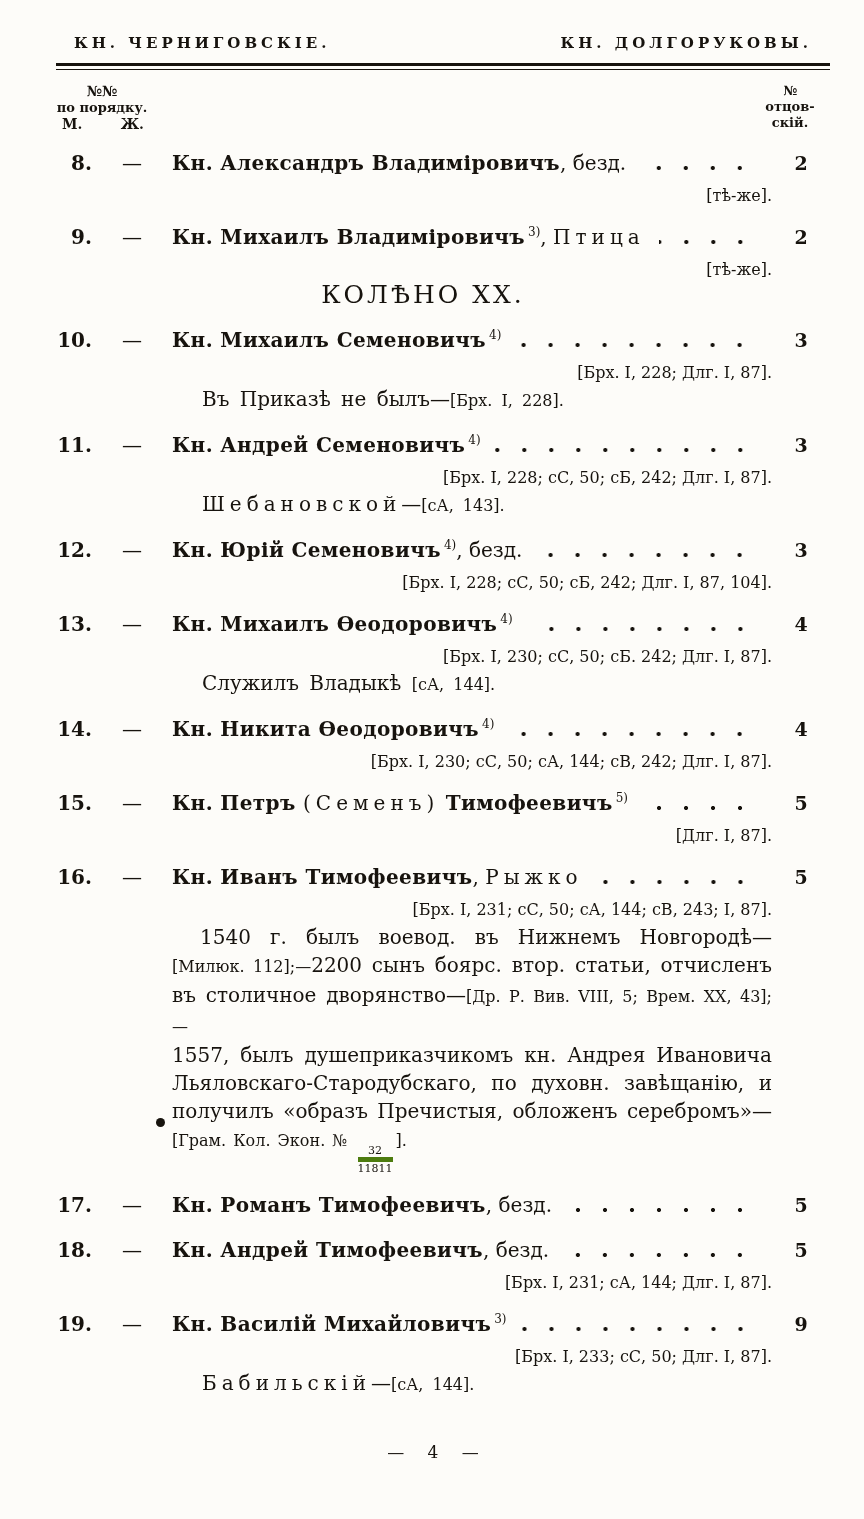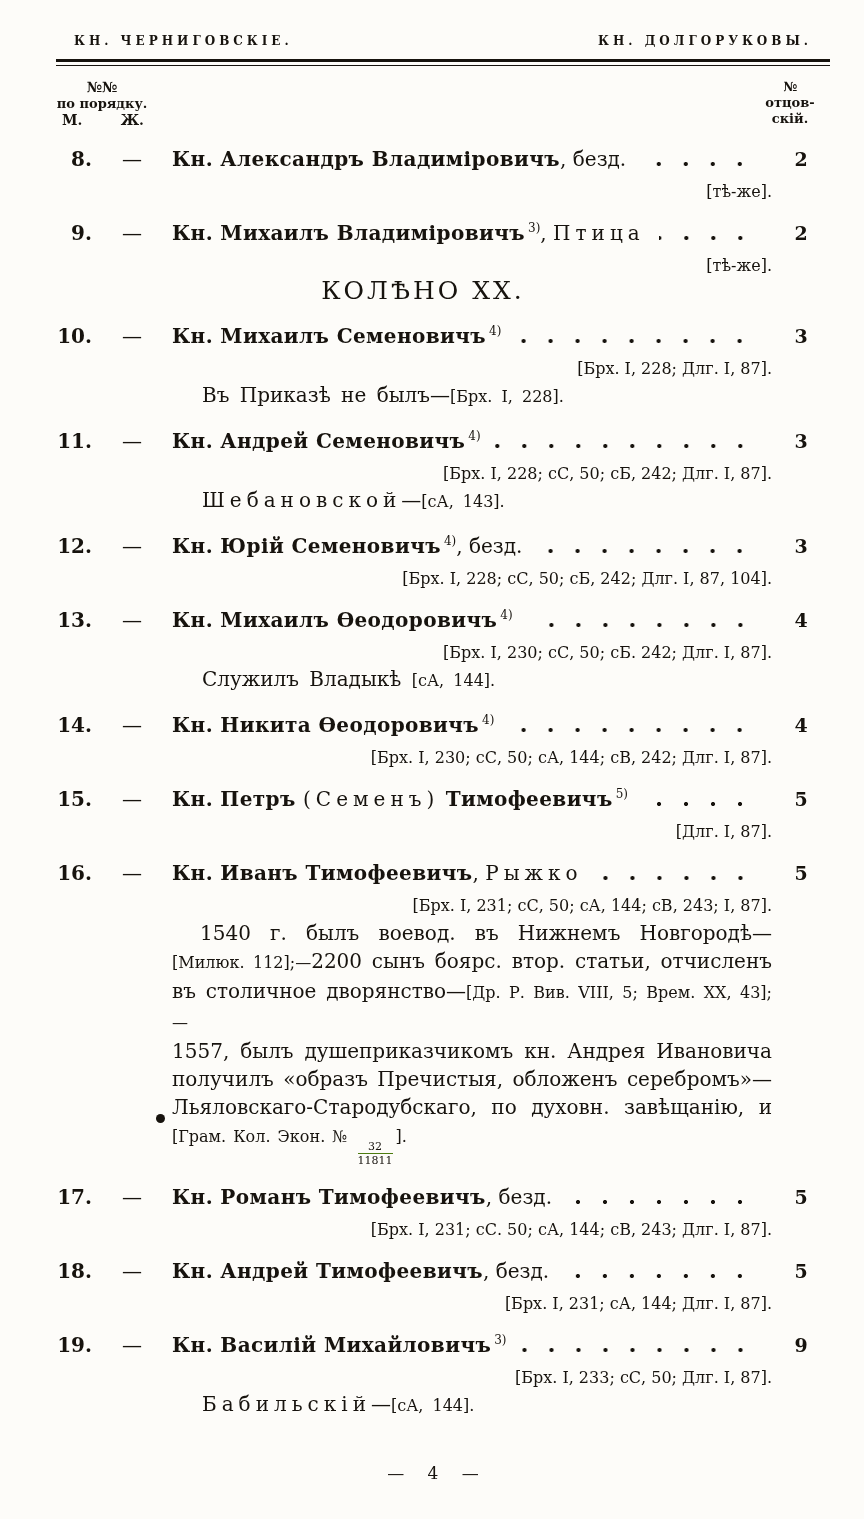--- a/index.html
+++ b/index.html
@@ -5,21 +5,21 @@
   html,body{margin:0;padding:0;}
   body{
     width:864px;height:1519px;overflow:hidden;position:relative;
     background:#fdfcf9;color:#17130e;
     font-family:"DejaVu Serif","Liberation Serif",serif;
   }
   .page{box-sizing:border-box;width:864px;min-height:1519px;padding:34px 34px 0 56px;}
 
   
   .running-heads{display:flex;justify-content:space-between;align-items:baseline;}
-  .rh{font-size:12px;font-weight:700;letter-spacing:4px;}
+  .rh{font-size:15px;font-weight:700;letter-spacing:4px;}
   .rh-left{margin-left:18px;}
   .rh-right{margin-right:18px;}
   .rule{margin-top:11px;border-top:3px solid #17130e;border-bottom:1px solid #17130e;height:3px;}
 
   
   .col-heads{display:flex;justify-content:space-between;margin-top:13px;}
   .ch-left{width:92px;text-align:center;font-weight:700;}
   .ch-left .l1{font-size:14px;}
   .ch-left .l2{font-size:13px;margin-top:1px;}
   .ch-left .mz{display:flex;justify-content:space-between;font-size:14px;padding:1px 4px 0 6px;}
@@ -47,21 +47,21 @@
   .e-father{grid-column:4;text-align:center;font-size:19px;font-weight:600;line-height:27px;}
   .e-ref{grid-column:3;text-align:right;font-size:16px;line-height:21px;margin-top:8px;}
   .e-note{grid-column:3;padding-left:30px;font-size:20px;line-height:27px;margin-top:3px;word-spacing:4px;}
   .e-para{grid-column:3;margin-top:3px;}
   .p-line{position:relative;font-size:20px;line-height:28px;word-spacing:2px;}
   .p-line .seg-ref{font-size:16px;}
   .p-line.just{text-align:justify;text-align-last:justify;}
   .p-line.ind{padding-left:28px;}
   .ink-spot{position:absolute;left:-16px;top:-7px;width:9px;height:9px;border-radius:50%;background:#17130e;}
   .frac{display:inline-flex;flex-direction:column;vertical-align:-8px;line-height:1;text-align:center;font-size:11px;margin:0 3px;}
-  .frac-n{border-bottom:1px solid #4d7c0f;padding:0 3px 1px;}
+  .frac-n{border-bottom:5px solid #4d7c0f;padding:0 3px 1px;}
   .frac-d{padding-top:1px;}
 
   .section-heading{text-align:center;font-size:25px;letter-spacing:3px;margin:0 40px 8px 0;font-weight:400;}
 
   .footer{margin-top:44px;text-align:center;font-size:17px;word-spacing:18px;padding-right:20px;}
 </style>
 </head>
 <body>
 
 <div class="page">
@@ -181,37 +181,36 @@
           <span class="e-name"><span class="seg-b">Кн. Иванъ Тимофеевичъ</span><span class="seg-r">, </span><span class="seg-sp">Рыжко</span></span>
           <span class="leader"></span>
         </div>
         <div class="e-father">5</div>
         <div class="e-ref">[Брх. I, 231; сС, 50; сА, 144; сВ, 243; I, 87].</div>
         <div class="e-para">
           <div class="p-line just ind"><span class="seg-r">1540 г. былъ воевод. въ Нижнемъ Новгородѣ—</span></div>
           <div class="p-line just"><span class="seg-ref">[Милюк. 112];—</span><span class="seg-r">2200 сынъ боярс. втор. статьи, отчисленъ</span></div>
           <div class="p-line just"><span class="seg-r">въ столичное дворянство—</span><span class="seg-ref">[Др. Р. Вив. VIII, 5; Врем. XX, 43];—</span></div>
           <div class="p-line just"><span class="seg-r">1557, былъ душеприказчикомъ кн. Андрея Ивановича</span></div>
+          <div class="p-line just"><span class="seg-r">Льяловскаго-Стародубскаго, по духовн. завѣщанію, и</span></div>
           <div class="p-line just"><span class="seg-r">получилъ «образъ Пречистыя, обложенъ серебромъ»—</span></div>
-          <div class="p-line just"><span class="seg-r">Льяловскаго-Стародубскаго, по духовн. завѣщанію, и</span></div>
           <div class="p-line"><span class="ink-spot"></span><span class="seg-ref">[Грам. Кол. Экон. № </span><span class="frac">
               <span class="frac-n">32</span>
               <span class="frac-d">11811</span>
             </span><span class="seg-ref">].</span></div>
         </div>
       </div>
       <div class="entry">
         <div class="e-num">17.</div>
         <div class="e-dash">—</div>
         <div class="e-main">
           <span class="e-name"><span class="seg-b">Кн. Романъ Тимофеевичъ</span><span class="seg-r">, безд.</span></span>
           <span class="leader"></span>
         </div>
         <div class="e-father">5</div>
-        <div class="e-ref">[Брх. I, 231; сС. 50; сА, 144; сВ, 243; Длг. I, 87].</div>
       </div>
       <div class="entry">
         <div class="e-num">18.</div>
         <div class="e-dash">—</div>
         <div class="e-main">
           <span class="e-name"><span class="seg-b">Кн. Андрей Тимофеевичъ</span><span class="seg-r">, безд.</span></span>
           <span class="leader"></span>
         </div>
         <div class="e-father">5</div>
         <div class="e-ref">[Брх. I, 231; сА, 144; Длг. I, 87].</div>

